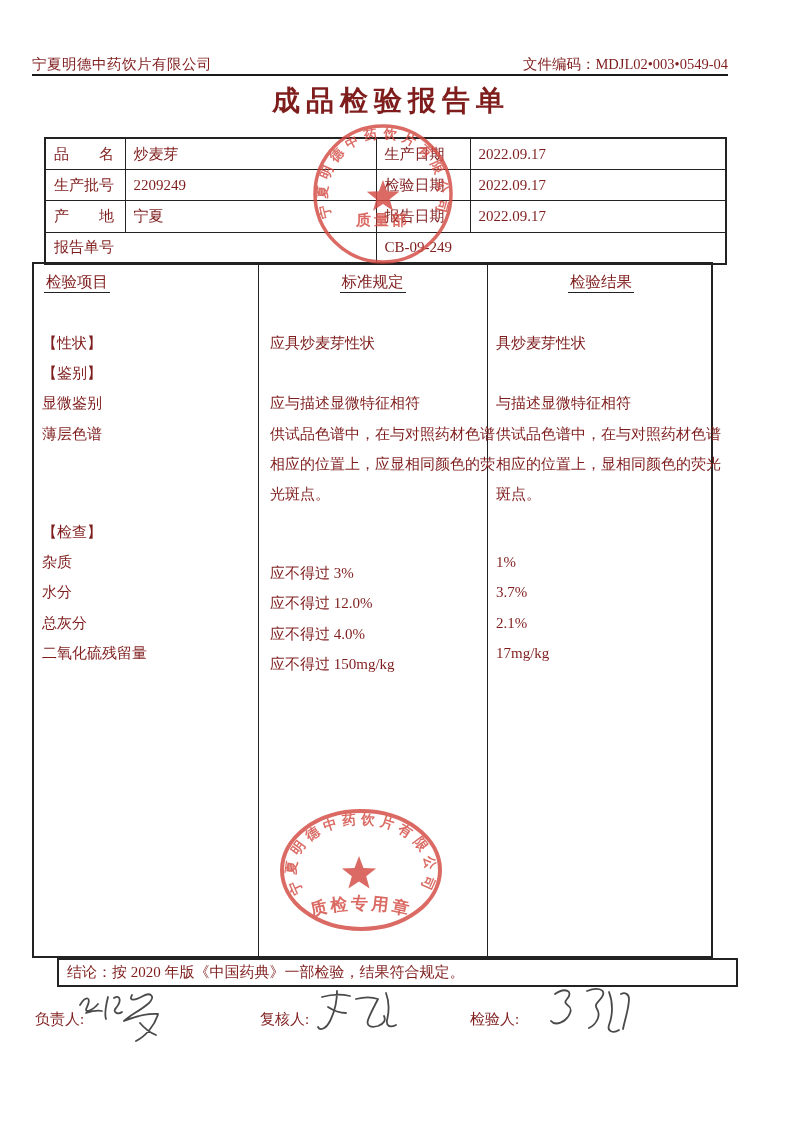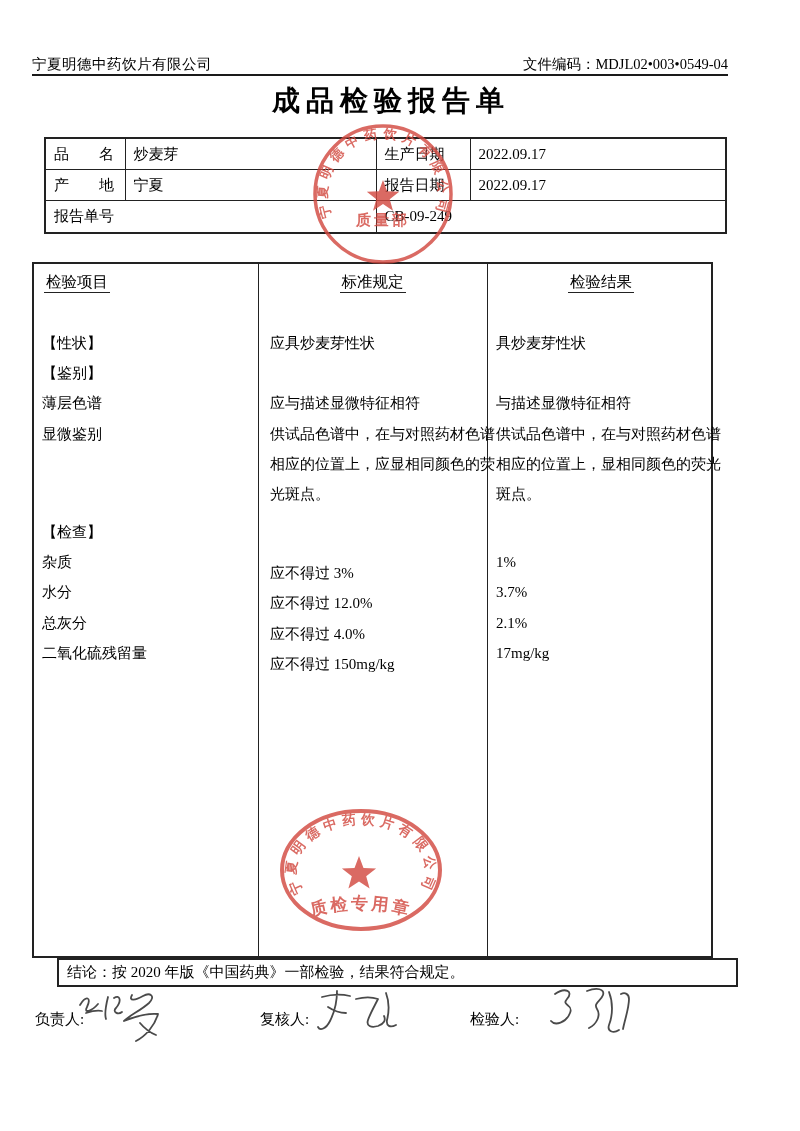--- a/index.html
+++ b/index.html
@@ -1,19 +1,19 @@
 <!DOCTYPE html>
 <html><head>
 <meta charset="utf-8">
 <style>
   html,body{margin:0;padding:0;background:#888;}
   .page{
     position:relative;width:800px;height:1131px;background:#ffffff;
     margin:0 auto;overflow:hidden;
-    font-family:"Liberation Serif","DejaVu Serif",serif;color:#000000;
+    font-family:"Liberation Serif","DejaVu Serif",serif;color:#7f1d1d;
   }
   
   .company{position:absolute;left:32px;top:55px;font-size:14.5px;letter-spacing:.5px;}
   .doccode{position:absolute;top:55px;left:0;width:728px;text-align:right;font-size:14.5px;}
   .hrule{position:absolute;left:32px;top:74px;width:696px;border-top:2px solid #1a1a1a;}
   .title{position:absolute;left:272px;top:82px;font-size:28px;font-weight:bold;letter-spacing:6px;}
   
   table.info{position:absolute;left:44px;top:137px;border-collapse:collapse;table-layout:fixed;}
   table.info td{border:1px solid #222;font-size:15px;padding:0 0 0 8px;height:30.2px;vertical-align:middle;}
   table.info{border:2px solid #222;}
@@ -69,20 +69,26 @@
         <col style="width:256px">
       </colgroup>
     <tbody>
         <tr>
       <td>品　　名</td>
       <td>炒麦芽</td>
       <td>生产日期</td>
       <td>2022.09.17</td>
     </tr>
     <tr>
+      <td>生产批号</td>
+      <td>2209249</td>
+      <td>检验日期</td>
+      <td>2022.09.17</td>
+    </tr>
+    <tr>
       <td>产　　地</td>
       <td>宁夏</td>
       <td>报告日期</td>
       <td>2022.09.17</td>
     </tr>
     <tr>
       <td colspan="2">报告单号</td>
       <td colspan="2">CB-09-249</td>
     </tr>
   </tbody>
@@ -91,22 +97,22 @@
   <div class="spec">
     <div class="vline v1"></div>
     <div class="vline v2"></div>
     <div class="spec-h h-item"><span>检验项目</span></div>
     <div class="spec-h h-standard"><span>标准规定</span></div>
     <div class="spec-h h-result"><span>检验结果</span></div>
 
     <div class="col-block b-item1">
         <div class="tline">【性状】</div>
         <div class="tline">【鉴别】</div>
+        <div class="tline">显微鉴别</div>
         <div class="tline">薄层色谱</div>
-        <div class="tline">显微鉴别</div>
       </div>
     <div class="col-block b-item2">
         <div class="tline">【检查】</div>
         <div class="tline">杂质</div>
         <div class="tline">水分</div>
         <div class="tline">总灰分</div>
         <div class="tline">二氧化硫残留量</div>
       </div>
     <div class="col-block b-std1">
         <div class="tline">应具炒麦芽性状</div>

